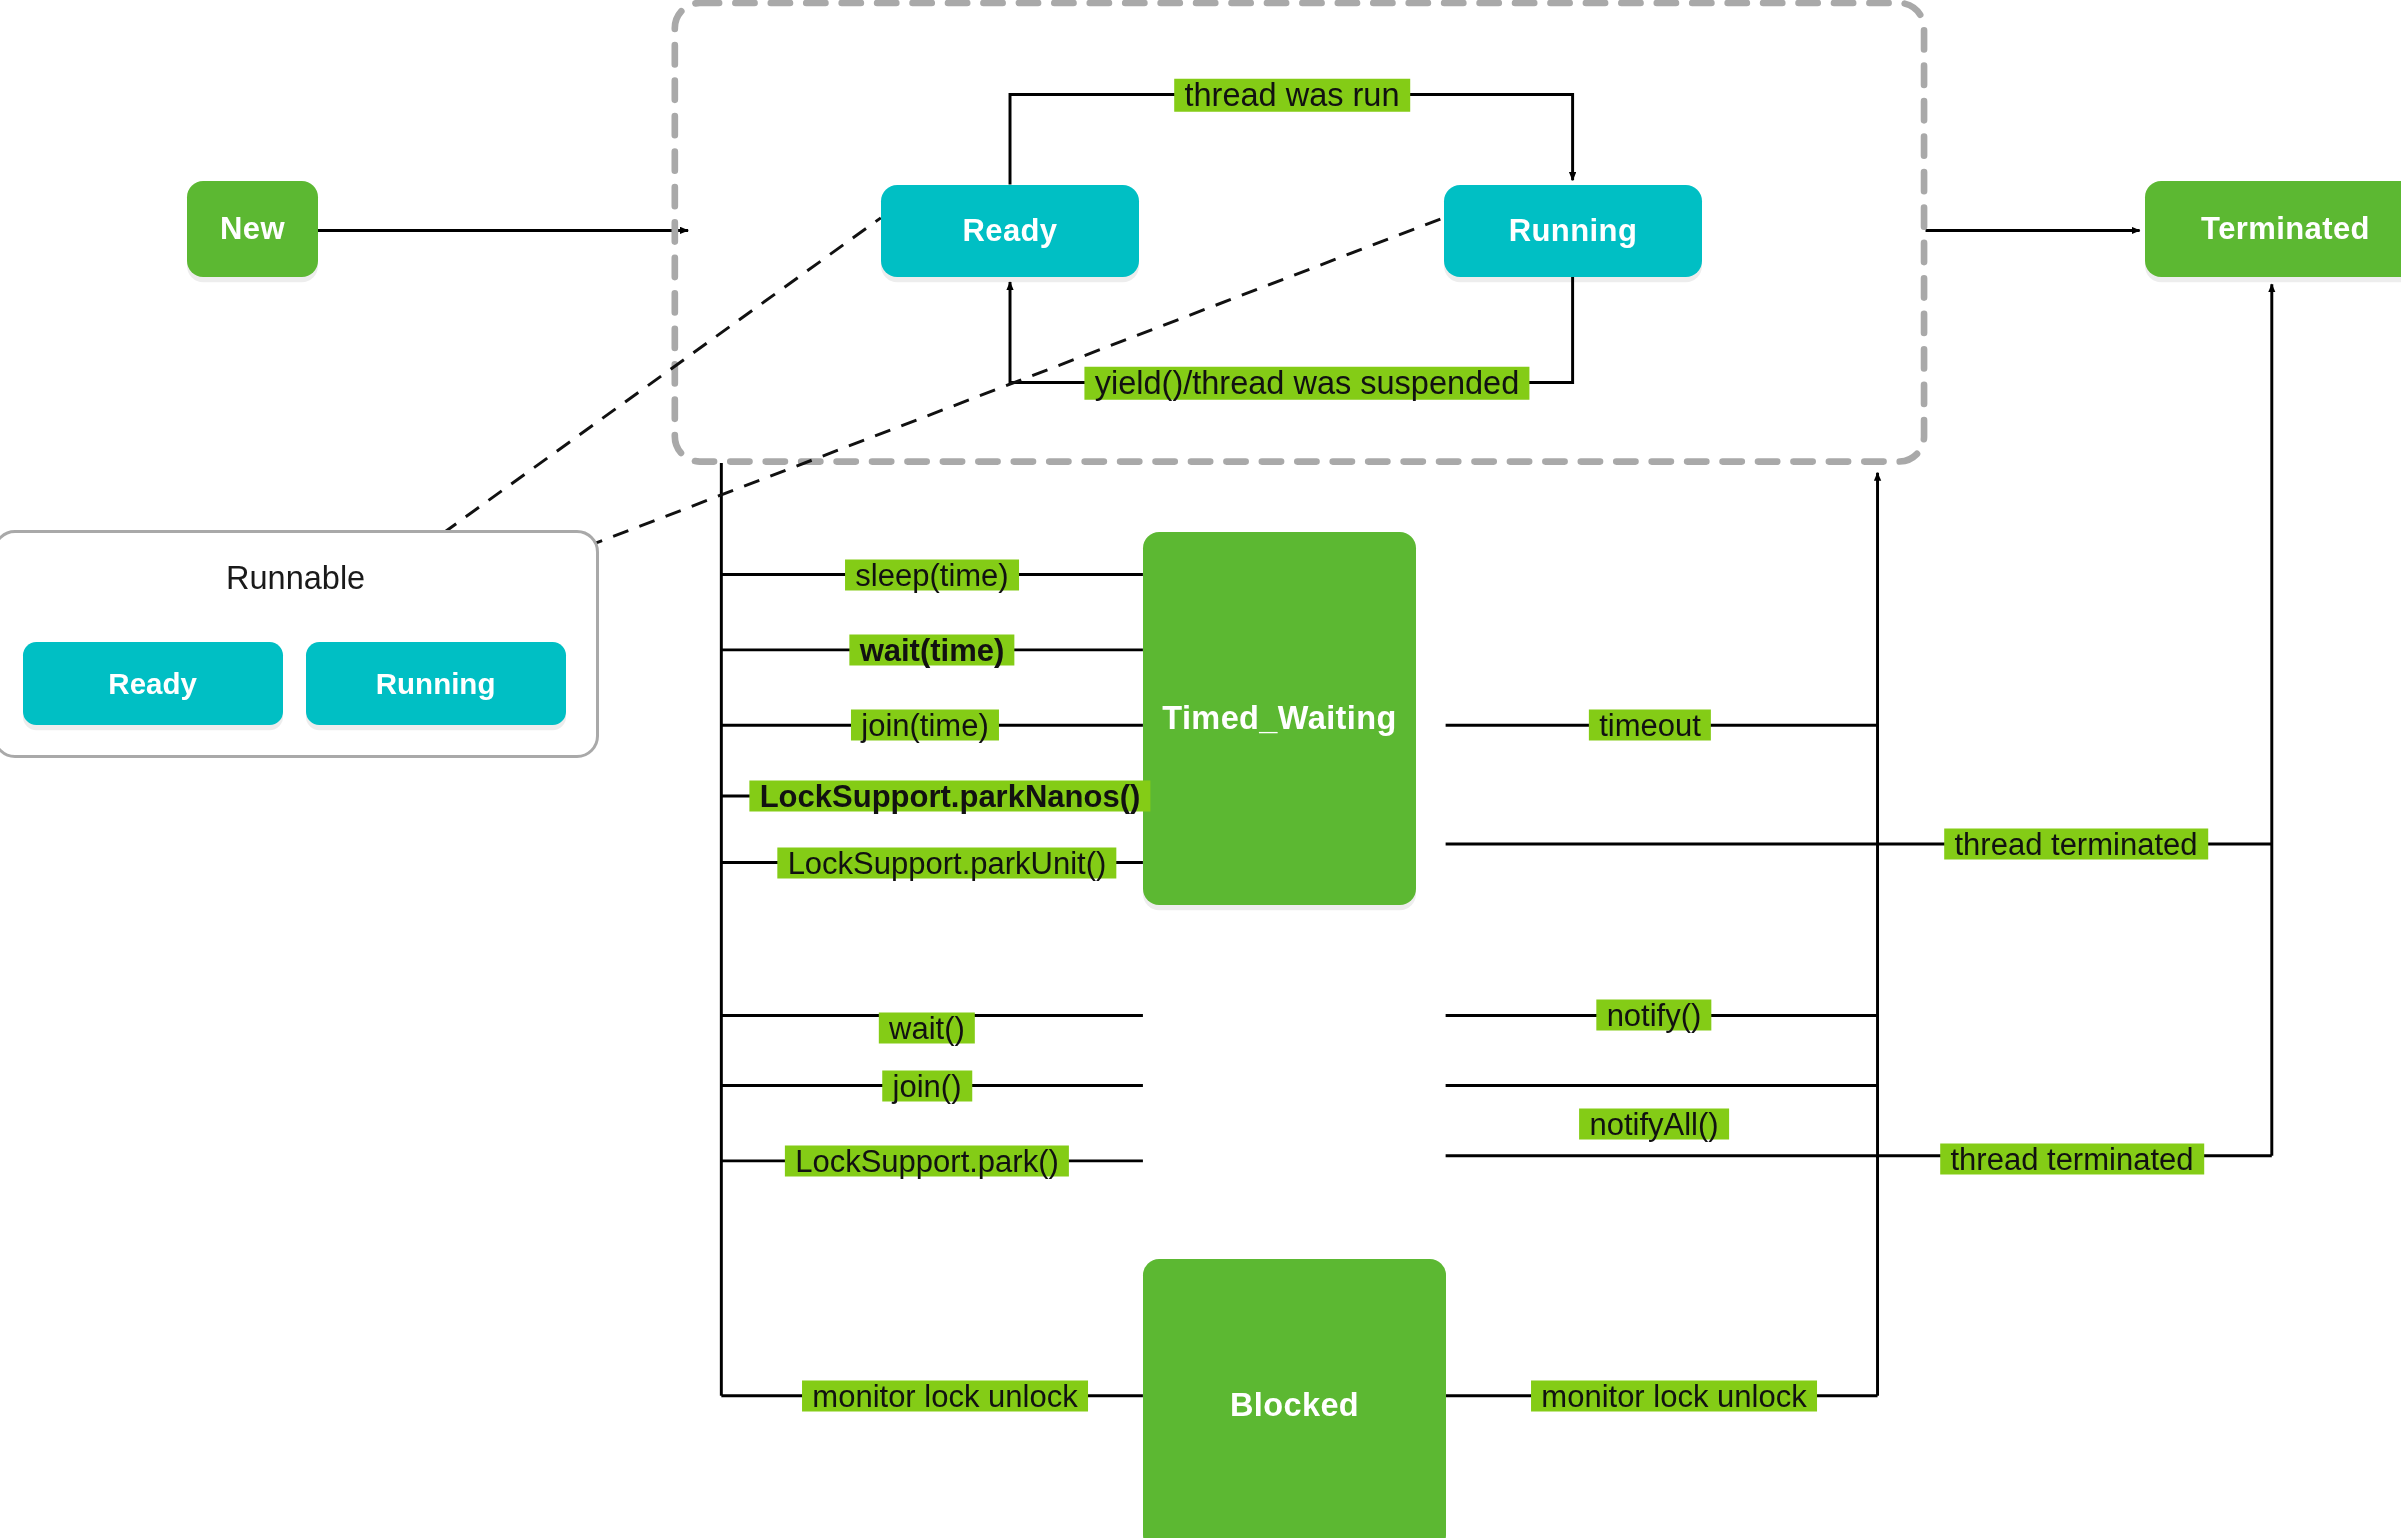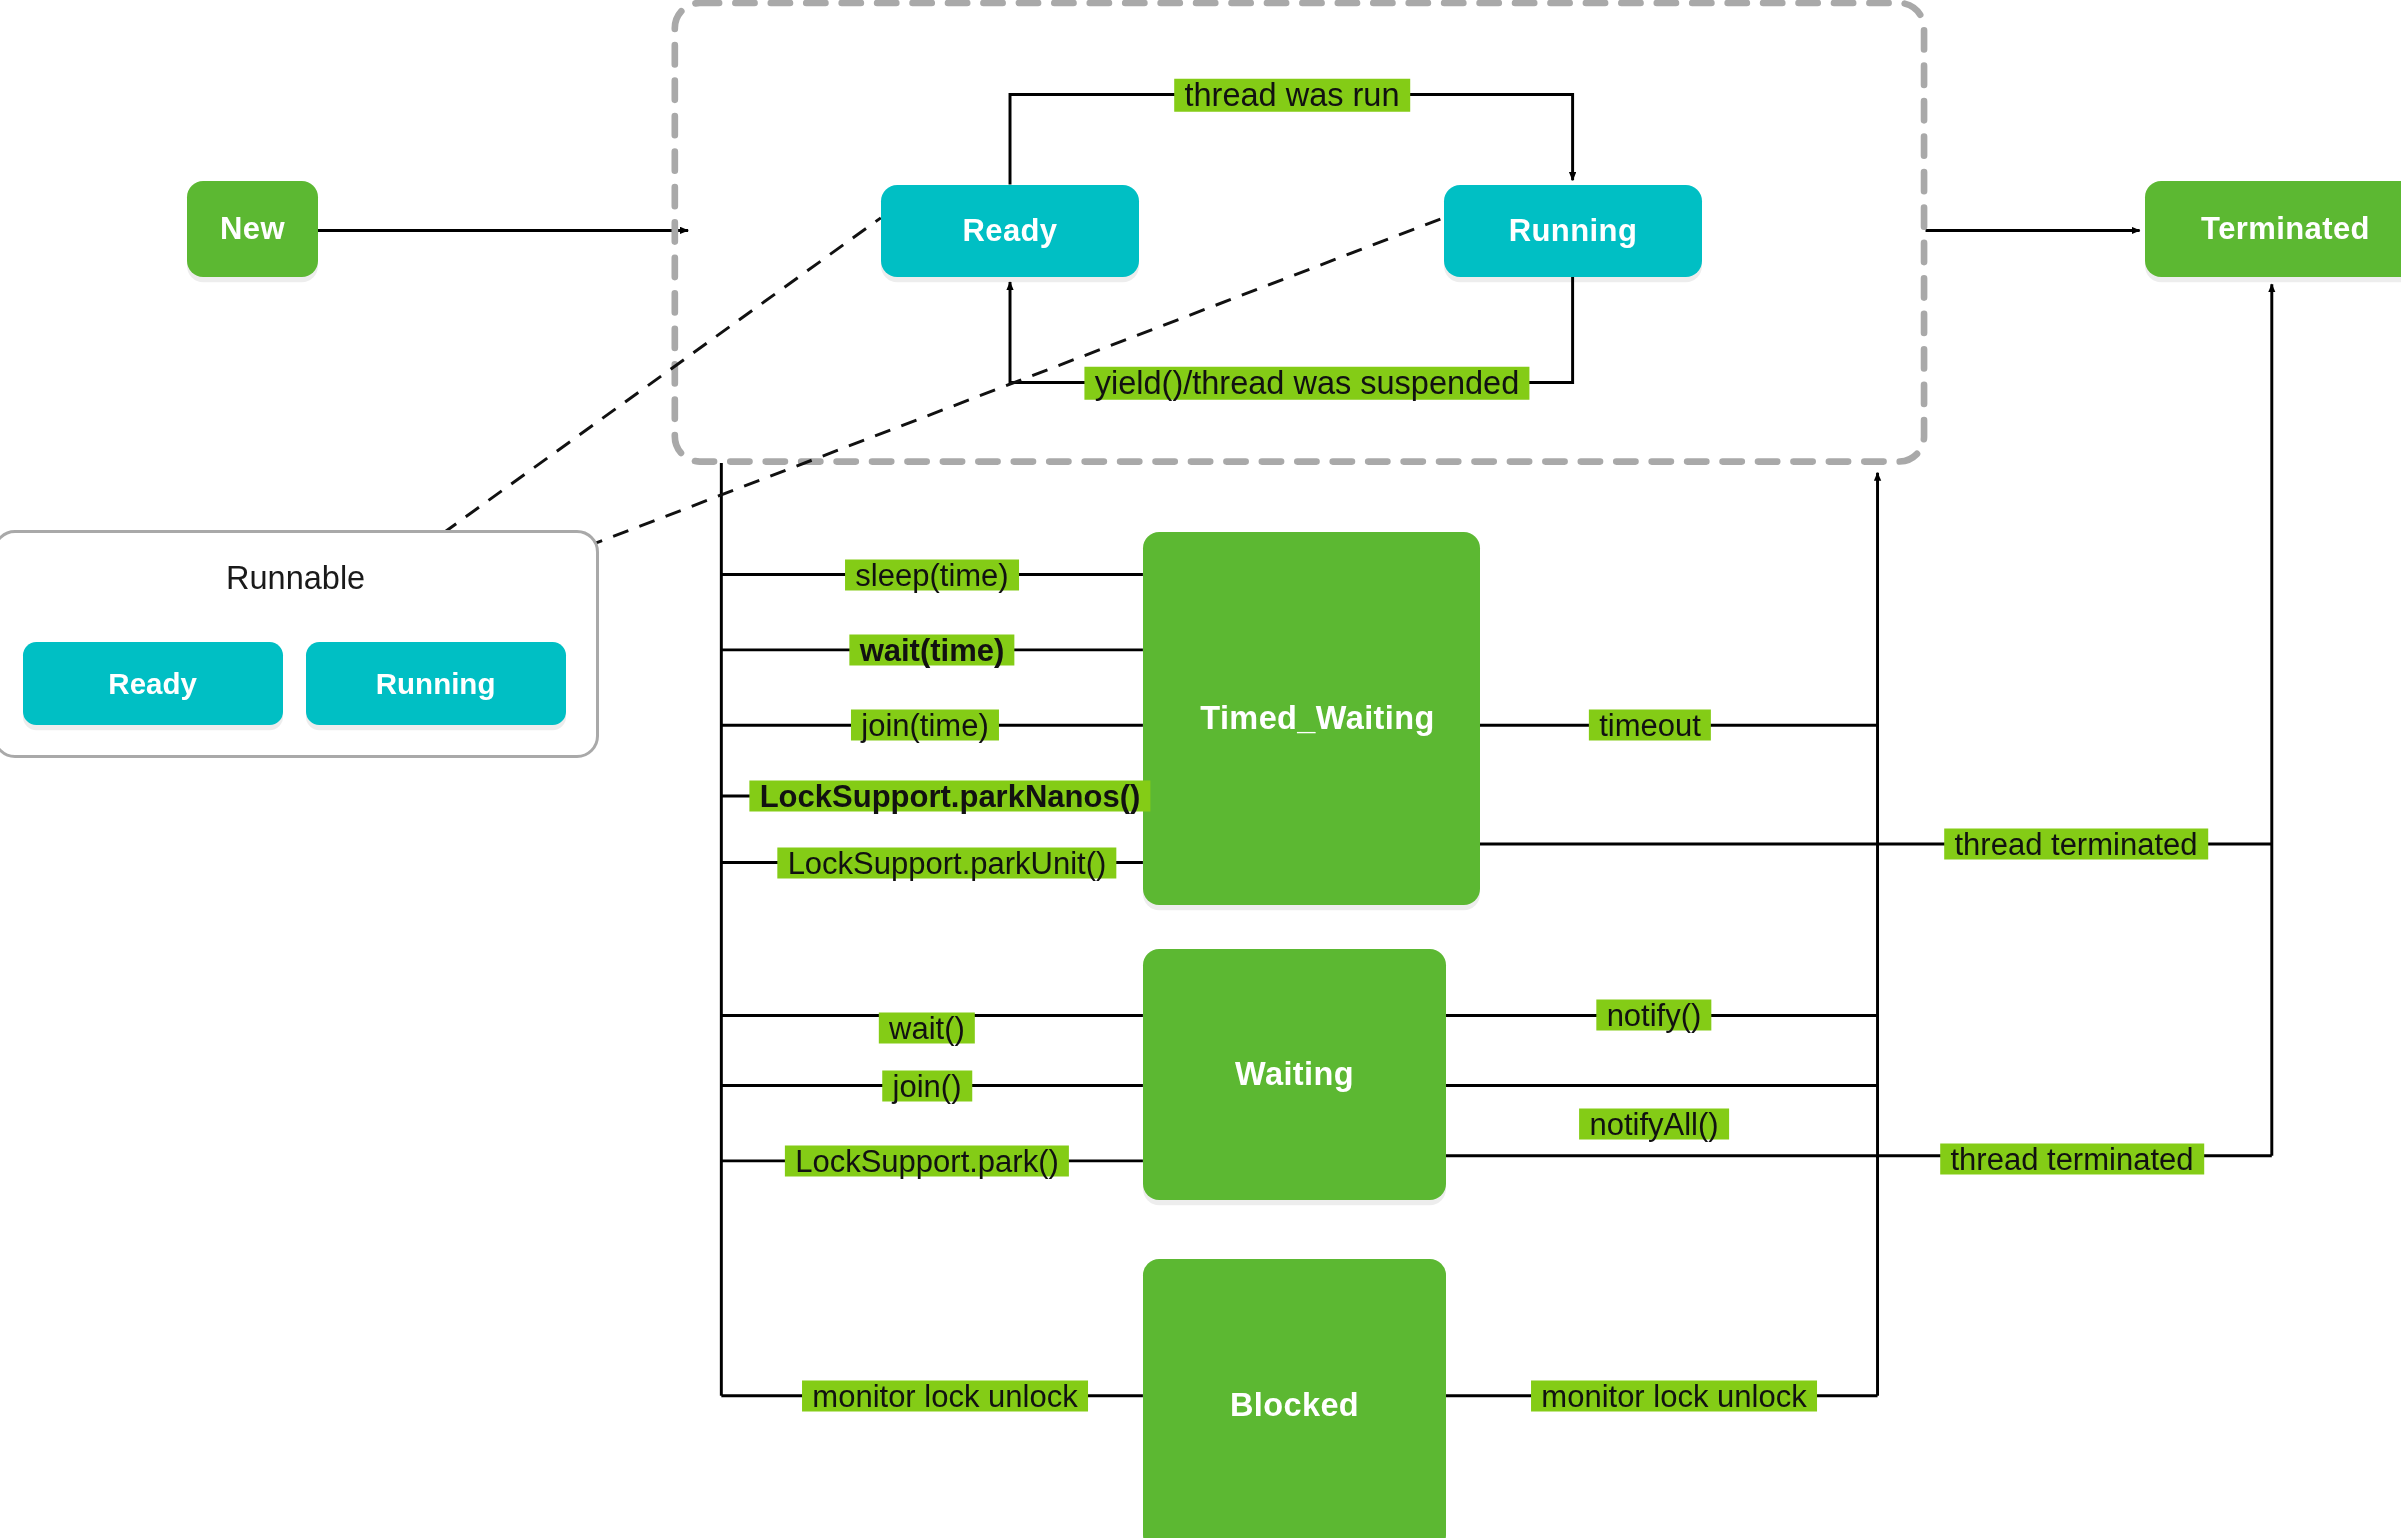--- a/index.html
+++ b/index.html
@@ -92,27 +92,24 @@
   </div>
 
   <div class="node teal" style="left:1444px;top:185px;width:258px;height:92px;font-size:31px;">
     <span>Running</span>
   </div>
 
   <div class="node green" style="left:2145px;top:181px;width:281px;height:96px;font-size:31px;">
     <span>Terminated</span>
   </div>
 
-  <div class="node green" style="left:1143px;top:532px;width:325px;height:373px;font-size:32.5px;padding-left:12px;">
+  <div class="node green" style="left:1143px;top:532px;width:273px;height:373px;font-size:32.5px;">
     <span>Timed_Waiting</span>
   </div>
 
-  <div class="node green" style="left:1143px;top:949px;width:303px;height:251px;font-size:32.5px;">
-    <span>Waiting</span>
-  </div>
 
   <div class="node green" style="left:1143px;top:1259px;width:303px;height:292px;font-size:32.5px;">
     <span>Blocked</span>
   </div>
 
   <div class="panel" style="left:-7.4px;top:530px;width:600px;height:222px;">
     <div class="panel-title" style="top:26.6px;font-size:32.5px;">Runnable</div>
     <div class="chip" style="left:27px;top:109px;width:260px;height:83px;font-size:29.5px;">
       <span>Ready</span>
     </div>

